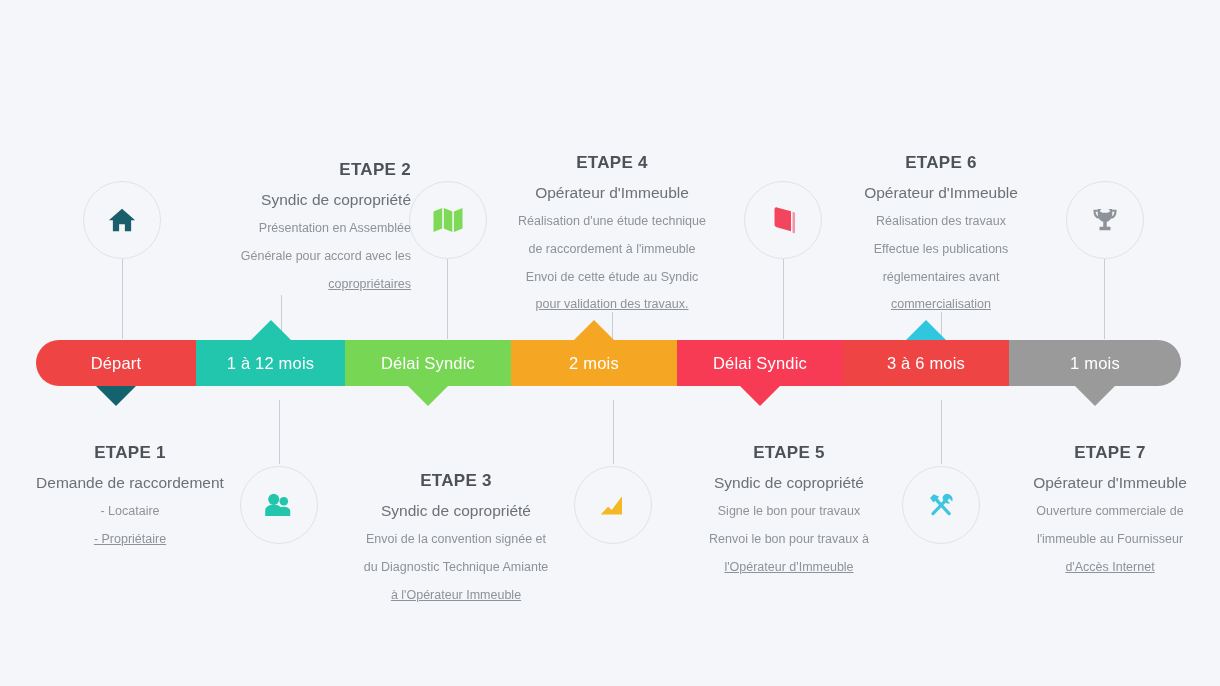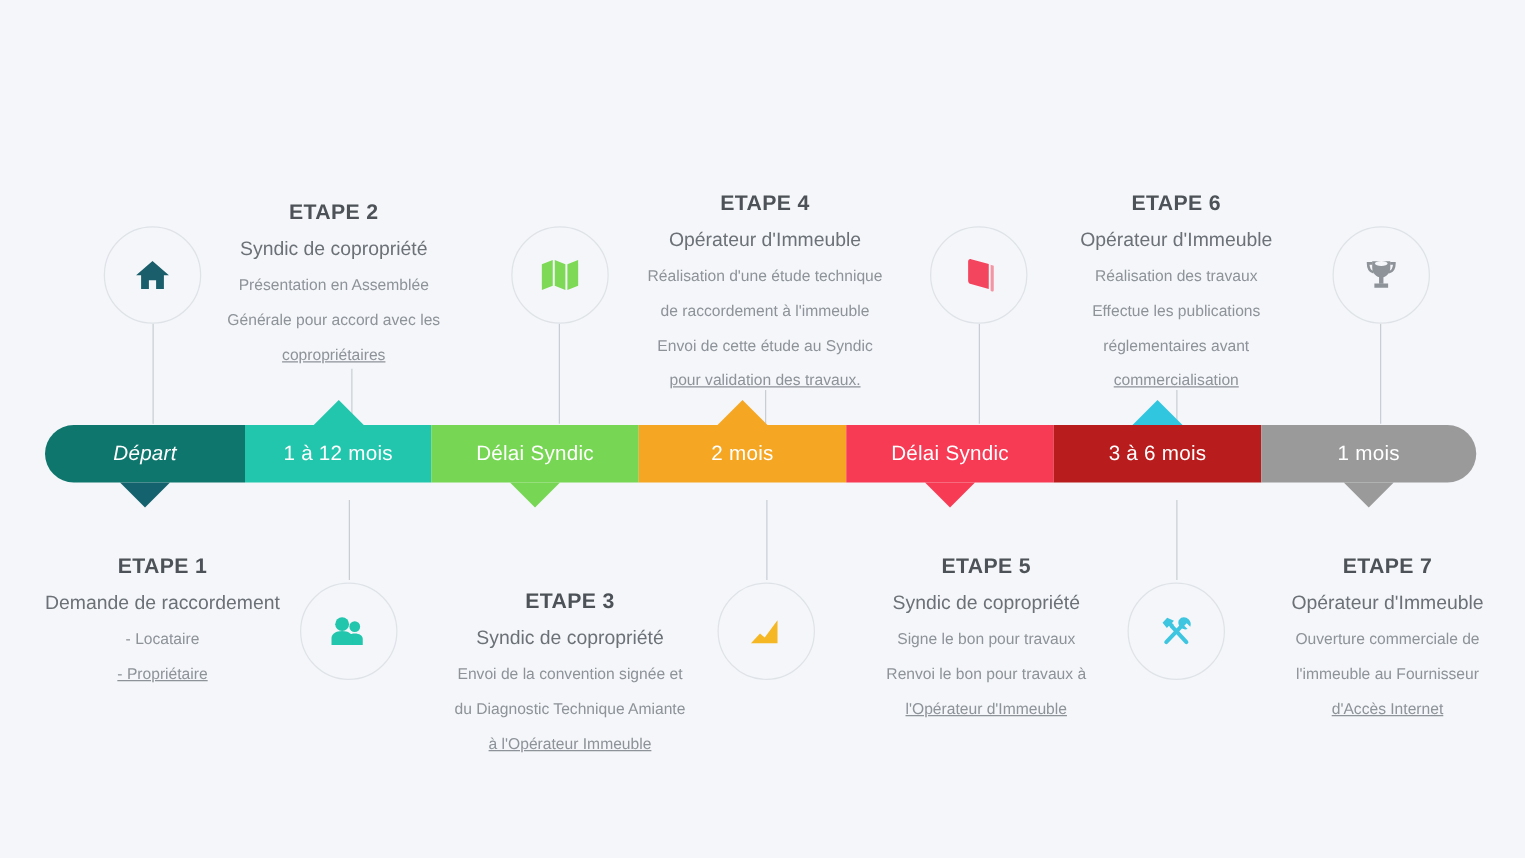--- a/index.html
+++ b/index.html
@@ -128,21 +128,21 @@
   <div class="connector" style="left:783px; top:259px;  height:80px;"></div>
   <div class="connector" style="left:941px; top:312px;  height:27px;"></div>
   <div class="connector" style="left:1104px; top:259px; height:80px;"></div>
 
   <div class="connector" style="left:279px; top:400px; height:64px;"></div>
   <div class="connector" style="left:613px; top:400px; height:64px;"></div>
   <div class="connector" style="left:941px; top:400px; height:64px;"></div>
 
   <div class="bar">
 
-    <div class="seg first" style="width:160px; background:#0f766e;font-style:italic;">
+    <div class="seg first" style="width:160px; background:#ef4444;">
       <span class="seg-label">Départ</span>
       <span class="arrow down" style="border-top:20px solid #14626e;"></span>
     </div>
 
     <div class="seg" style="width:149px; background:#21c6ac;">
       <span class="seg-label">1 à 12 mois</span>
       <span class="arrow up" style="border-bottom:20px solid #21c6ac;"></span>
     </div>
 
     <div class="seg" style="width:166px; background:#77d653;">
@@ -153,21 +153,21 @@
     <div class="seg" style="width:166px; background:#f5a623;">
       <span class="seg-label">2 mois</span>
       <span class="arrow up" style="border-bottom:20px solid #f5a623;"></span>
     </div>
 
     <div class="seg" style="width:166px; background:#f73b55;">
       <span class="seg-label">Délai Syndic</span>
       <span class="arrow down" style="border-top:20px solid #f73b55;"></span>
     </div>
 
-    <div class="seg" style="width:166px; background:#b91c1c;">
+    <div class="seg" style="width:166px; background:#ef4444;">
       <span class="seg-label">3 à 6 mois</span>
       <span class="arrow up" style="border-bottom:20px solid #31c6e0;"></span>
     </div>
 
     <div class="seg last" style="width:172px; background:#9a9a9a;">
       <span class="seg-label">1 mois</span>
       <span class="arrow down" style="border-top:20px solid #9a9a9a;"></span>
     </div>
 
   </div>
@@ -222,21 +222,21 @@
     <svg width="32" height="32" viewBox="0 0 26 26" aria-hidden="true">
       <g fill="none" stroke="#3ec6e0" stroke-width="2.6" stroke-linecap="round">
         <line x1="6.5" y1="20.0" x2="16.4" y2="9.6"></line>
         <line x1="19.6" y1="20.0" x2="10.0" y2="9.6"></line>
       </g>
       <path fill="#3ec6e0" d="M16.2 4.2a4.6 4.6 0 0 1 5.9 5.9l-2.3-2.3-1.6 1.6 2.2 2.2a4.6 4.6 0 0 1-5.8-5.8z"></path>
       <path fill="#3ec6e0" d="M4.1 7.4l3.0-3.2 4.4 2.0-1.3 1.4 1.3 1.4-1.8 1.9-1.4-1.4-1.4 1.4z"></path>
     </svg>
   </div>
 
-  <div class="block" style="left:137px; top:160px; width:260px;">
+  <div class="block" style="left:151px; top:160px; width:260px;text-align:right;">
     <p class="etape">ETAPE 2</p>
     <p class="role">Syndic de copropriété</p>
     <p class="line">Présentation en Assemblée</p>
     <p class="line">Générale pour accord avec les</p>
     <p class="line">copropriétaires</p>
   </div>
 
   <div class="block" style="left:482px; top:153px; width:260px;">
     <p class="etape">ETAPE 4</p>
     <p class="role">Opérateur d'Immeuble</p>

